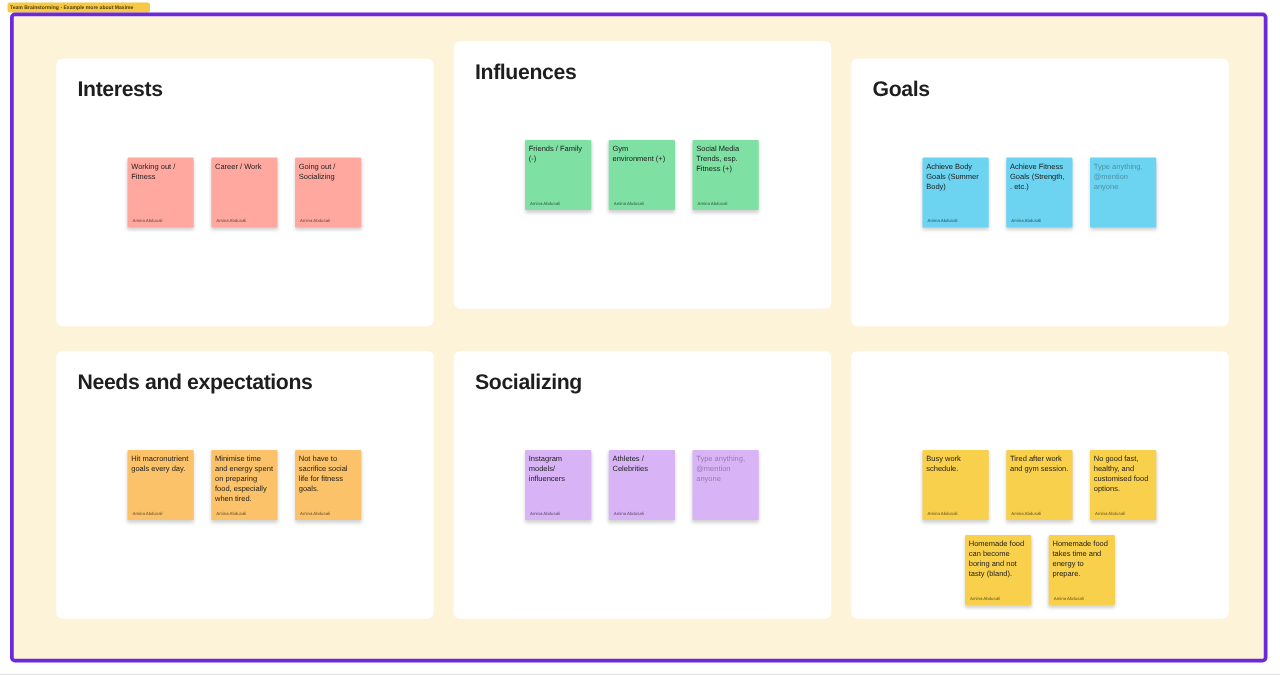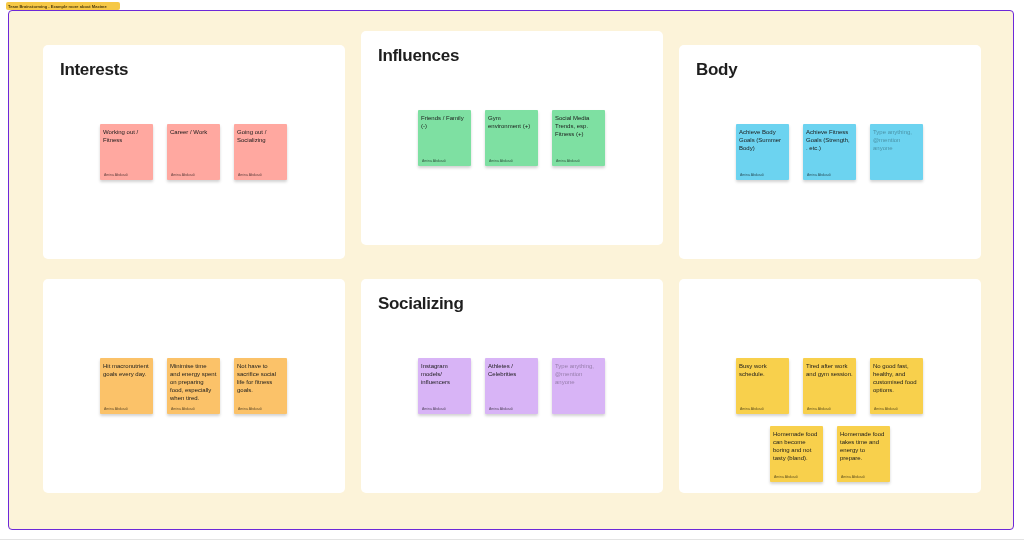--- a/index.html
+++ b/index.html
@@ -8,21 +8,21 @@
     background:#ffffff;
     font-family:"Liberation Sans", sans-serif;
     position:relative;
   }
   .board { position:absolute; left:0; top:0; width:1024px; height:540px; }
 
   
   .section-frame {
     position:absolute; left:8px; top:10px; width:1006px; height:520px;
     background:#FCF3D9;
-    border:1px solid #6d28d9;
+    border:3px solid #6d28d9;
     border-radius:4px;
     box-sizing:border-box;
   }
   .section-tab {
     position:absolute; left:6px; top:2px; height:8px; width:110px;
     background:#F6C845; border-radius:2px;
     display:flex; align-items:center; padding:0 2px;
     overflow:hidden;
   }
   .section-tab span {
@@ -113,38 +113,39 @@
                 <div class="note-author">Amina Abdusali</div>
               </div>
               <div class="note" style="background: rgb(126, 224, 162);">
                 <div class="note-text">Social Media Trends, esp. Fitness (+)</div>
                 <div class="note-author">Amina Abdusali</div>
               </div>
             </div>
           </div>
         </div>
         <div class="card card2">
-          <h2 class="card-title">Body</h2>
+          <h2 class="card-title">Goals</h2>
           <div class="notes">
             <div class="note-row">
               <div class="note" style="background: rgb(108, 211, 240);">
                 <div class="note-text">Achieve Body Goals (Summer Body)</div>
                 <div class="note-author">Amina Abdusali</div>
               </div>
               <div class="note" style="background: rgb(108, 211, 240);">
                 <div class="note-text">Achieve Fitness Goals (Strength, . etc.)</div>
                 <div class="note-author">Amina Abdusali</div>
               </div>
               <div class="note placeholder" style="background: rgb(108, 211, 240);">
                 <div class="note-text">Type anything, @mention anyone</div>
               </div>
             </div>
           </div>
         </div>
         <div class="card card3">
+          <h2 class="card-title">Needs and expectations</h2>
           <div class="notes">
             <div class="note-row">
               <div class="note" style="background: rgb(251, 194, 105);">
                 <div class="note-text">Hit macronutrient goals every day.</div>
                 <div class="note-author">Amina Abdusali</div>
               </div>
               <div class="note" style="background: rgb(251, 194, 105);">
                 <div class="note-text">Minimise time and energy spent on preparing food, especially when tired.</div>
                 <div class="note-author">Amina Abdusali</div>
               </div>

